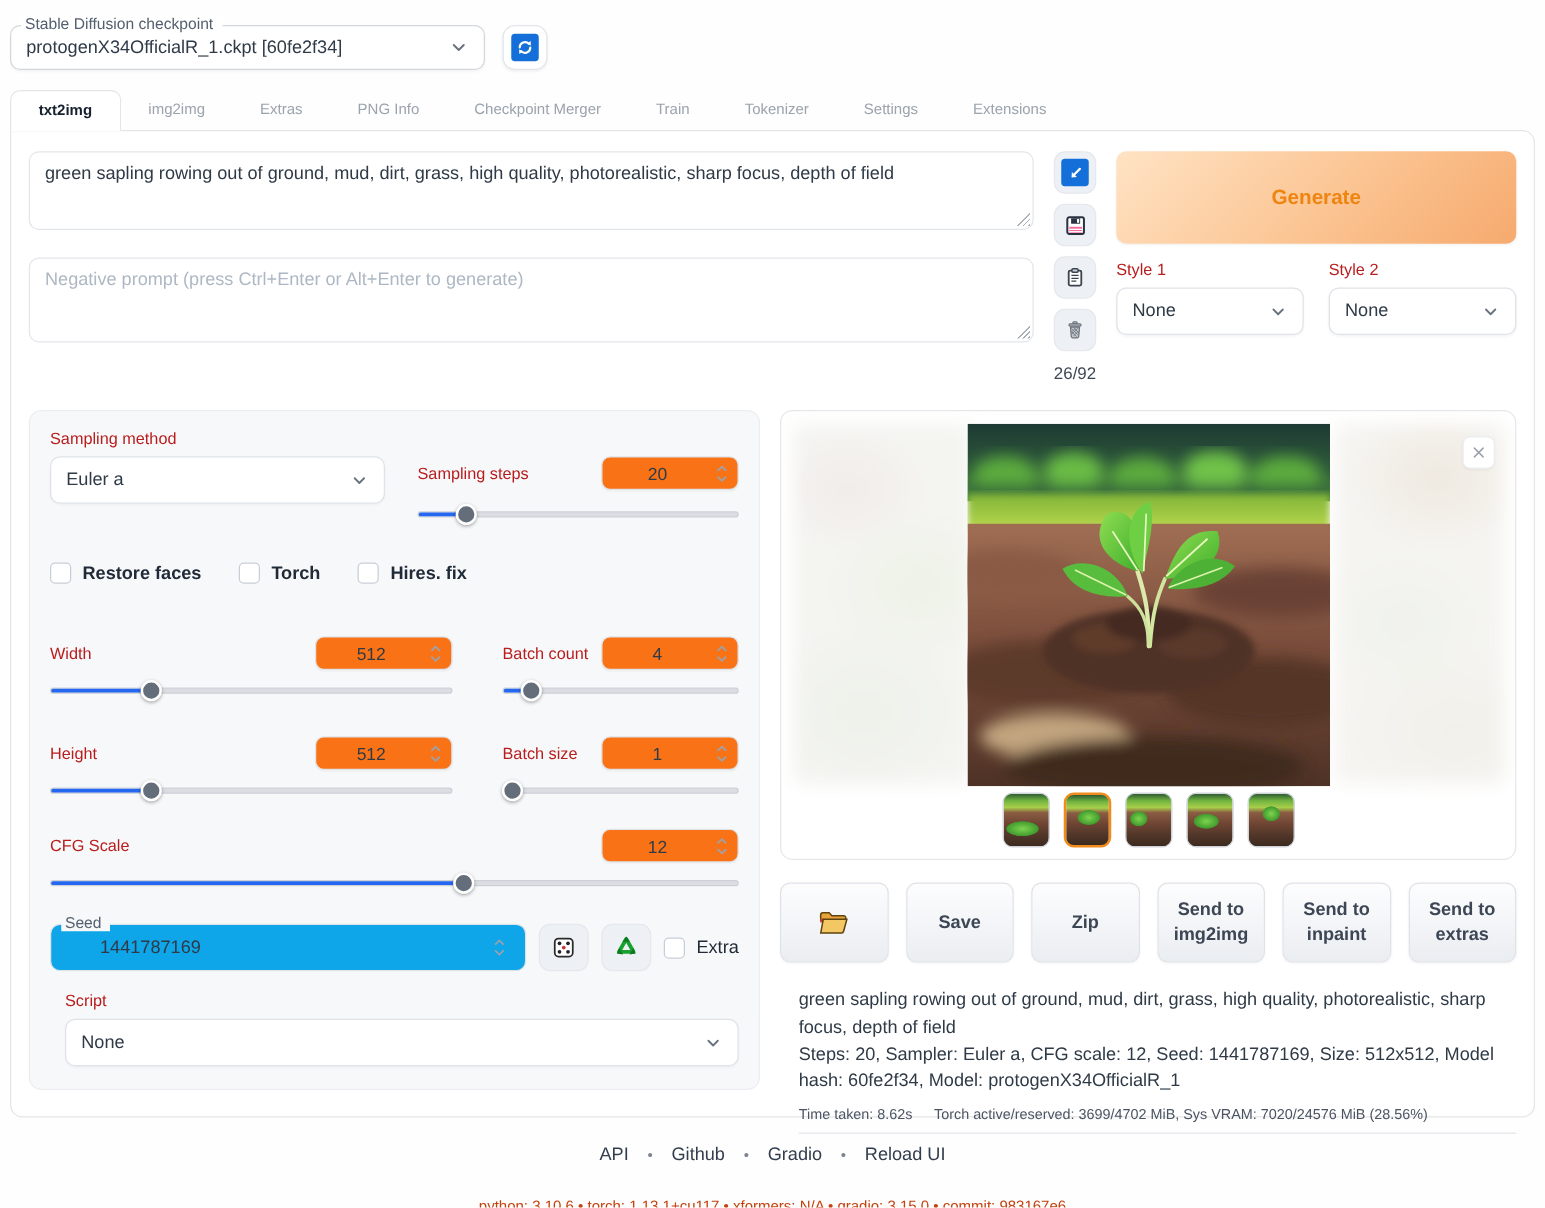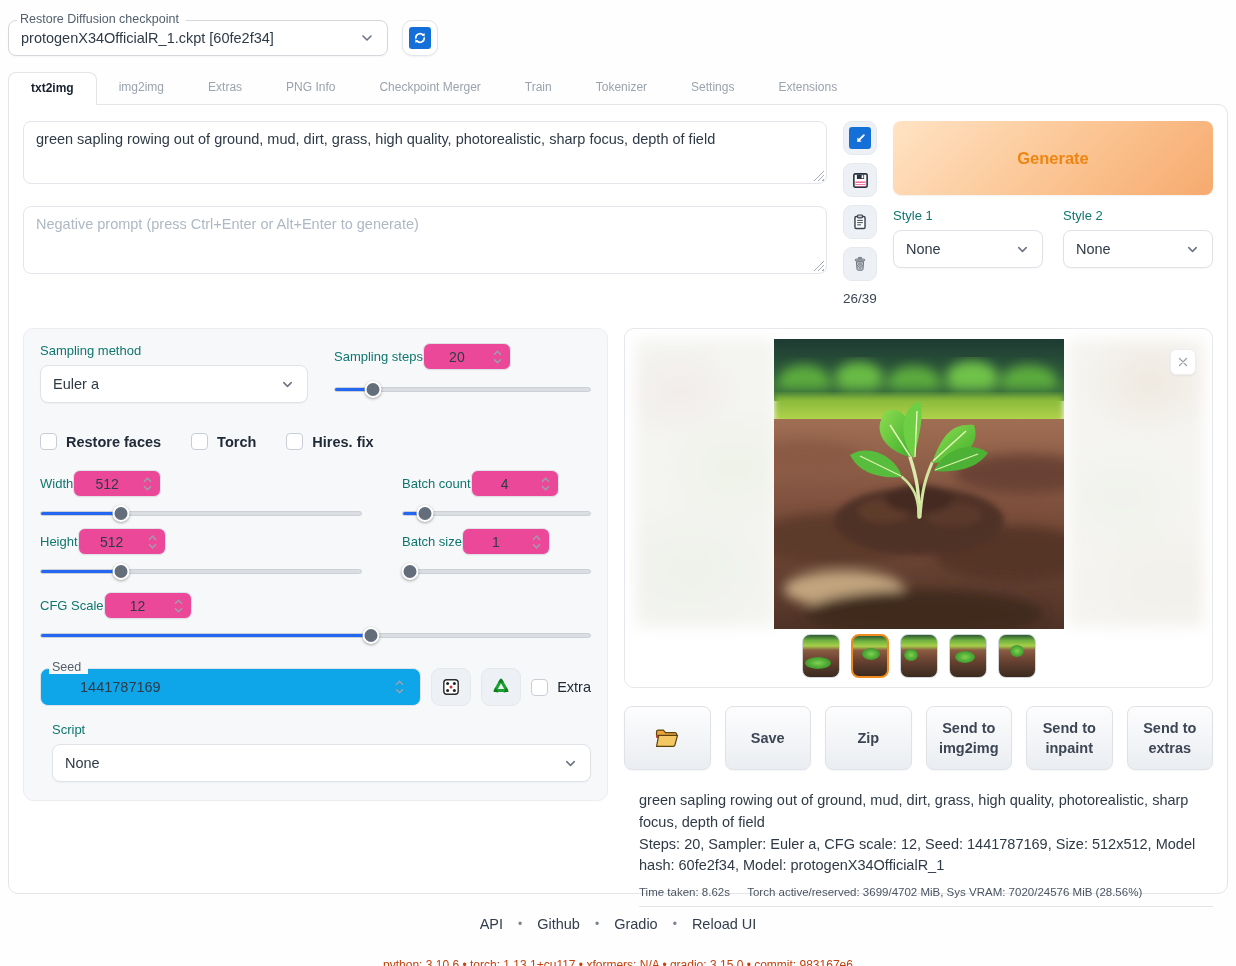--- a/index.html
+++ b/index.html
@@ -47,36 +47,36 @@
   .tool-btn { width: 34px; height: 34px; border-radius: 9px; background: #edf0f4; border: 1px solid #e5e8ec;
     display: grid; place-items: center; cursor: pointer; }
   .token-counter { font-size: 13.5px; color: #3c4654; margin-top: 2px; }
 
   .gen-col { display: flex; flex-direction: column; }
   .generate-btn { height: 74px; border: none; border-radius: 8px; cursor: pointer;
     background: linear-gradient(135deg, #ffe3c4 0%, #fbc492 55%, #f6aa6e 100%);
     color: #ef8511; font-weight: 700; font-size: 16.5px; font-family: inherit;
     box-shadow: 0 1px 2px rgba(0,0,0,.06); }
   .styles-row { margin-top: 13px; display: grid; grid-template-columns: 1fr 1fr; gap: 20px; }
-  .plain-label { font-size: 13px; color: #0f766e; margin-bottom: 7px; }
+  .plain-label { font-size: 13px; color: #b91c1c; margin-bottom: 7px; }
   .selectbox { height: 38px; display: flex; align-items: center; justify-content: space-between; padding: 0 12px;
     border: 1px solid #dfe3e8; border-radius: 8px; background: #fff; font-size: 14.5px; color: #2f3a47;
     box-shadow: 0 1px 2px rgba(0,0,0,.04); cursor: pointer; }
 
   
   .main-row { margin-top: 22px; display: grid; grid-template-columns: 585px 1fr; gap: 16px; align-items: start; }
 
   
   .settings { background: #f7f8fa; border: 1px solid #ecedf1; border-radius: 10px; padding: 14px 16px 18px 16px; }
   .samp-row { display: grid; grid-template-columns: 268px 1fr; gap: 26px; }
-  .num { display: flex; align-items: center; width: 88px; height: 27px; border: 1px solid #dfe3e8;
-    border-radius: 7px; background: #ec4899; box-shadow: 0 1px 1px rgba(0,0,0,.03); cursor: text; }
+  .num { display: flex; align-items: center; width: 110px; height: 27px; border: 1px solid #dfe3e8;
+    border-radius: 7px; background: #f97316; box-shadow: 0 1px 1px rgba(0,0,0,.03); cursor: text; }
   .num-val { flex: 1; text-align: center; font-size: 14px; color: #2f3a47; }
   .num-spin { width: 20px; display: flex; flex-direction: column; align-items: center; gap: 2px; padding-right: 5px; }
-  .head-between { display: flex; justify-content: flex-start; align-items: center; }
+  .head-between { display: flex; justify-content: space-between; align-items: center; margin-top: 22px; }
   .slider { position: relative; height: 17px; cursor: pointer; }
   .track { position: absolute; top: 6px; left: 0; right: 0; height: 5px; border-radius: 3px;
     background: #dadde2; border: 1px solid #cdd1d7; }
   .fill { height: 100%; border-radius: 3px; background: #2468f2; }
   .thumbdot { position: absolute; top: 0; width: 17px; height: 17px; border-radius: 50%; background: #646e7b;
     border: 2.5px solid #fff; box-shadow: 0 1px 3px rgba(0,0,0,.35); transform: translateX(-50%); }
   .checks-row { display: flex; gap: 30px; margin-top: 30px; }
   .check { display: flex; align-items: center; gap: 9px; font-size: 14.5px; color: #212b38; font-weight: 600; cursor: pointer; }
   .cbox { width: 17px; height: 17px; border: 1.6px solid #c9ced6; border-radius: 4px; background: #fff; flex: none; }
   .dims-grid { display: grid; grid-template-columns: 322px 1fr; column-gap: 40px; row-gap: 6px; margin-top: 20px; }
@@ -143,21 +143,21 @@
   svg { display: block; }
 </style>
 </head>
 <body>
 
 <div class="page">
 
   <div class="header-row">
     <div class="checkpoint-wrap">
       <div class="fieldbox">
-        <span class="flabel">Restore Diffusion checkpoint</span>
+        <span class="flabel">Stable Diffusion checkpoint</span>
         <span class="fvalue">protogenX34OfficialR_1.ckpt [60fe2f34]</span>
         <span>
           <svg width="16" height="16" viewBox="0 0 20 20">
               <path d="M5 7.5 l5 5 5-5" stroke="#6a7380" stroke-width="2" fill="none" stroke-linecap="round" stroke-linejoin="round"></path>
             </svg>
         </span>
       </div>
     </div>
     <div class="iconbtn">
       <span class="bluechip">
@@ -232,21 +232,21 @@
         <div class="tool-btn">
           <span>
             <svg width="18" height="18" viewBox="0 0 20 20">
               <rect x="8" y="2.6" width="4" height="1.8" rx="0.9" fill="#aab0b9" stroke="#6d737c" stroke-width="0.9"></rect>
               <rect x="4.6" y="4.6" width="10.8" height="2" rx="1" fill="#b9bec6" stroke="#6d737c" stroke-width="1"></rect>
               <path d="M6 7.4 h8 l-0.7 8.4 a1.2 1.2 0 0 1-1.2 1.1 h-4.2 a1.2 1.2 0 0 1-1.2-1.1 z" fill="#c3c8cf" stroke="#6d737c" stroke-width="1.1"></path>
               <path d="M6.7 8.4 l6 6 M7 11.4 l4.6 4.6 M9.3 8.4 l4.4 4.4 M12.6 8.4 l-5.6 5.6 M13.2 10.8 l-4.6 4.6 M10.4 8.4 l-3.6 3.6" stroke="#6d737c" stroke-width="0.7"></path>
             </svg>
           </span>
         </div>
-        <div class="token-counter">26/39</div>
+        <div class="token-counter">26/92</div>
       </div>
 
       <div class="gen-col">
         <button class="generate-btn">Generate</button>
         <div class="styles-row">
           <div>
             <div class="plain-label">Style 1</div>
             <div class="selectbox">
               <span>None</span>
               <span>

